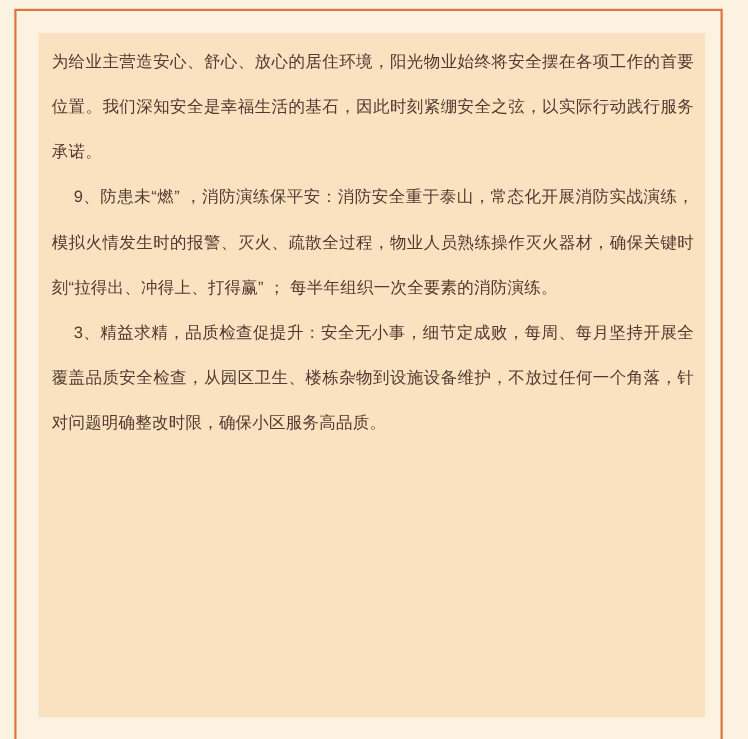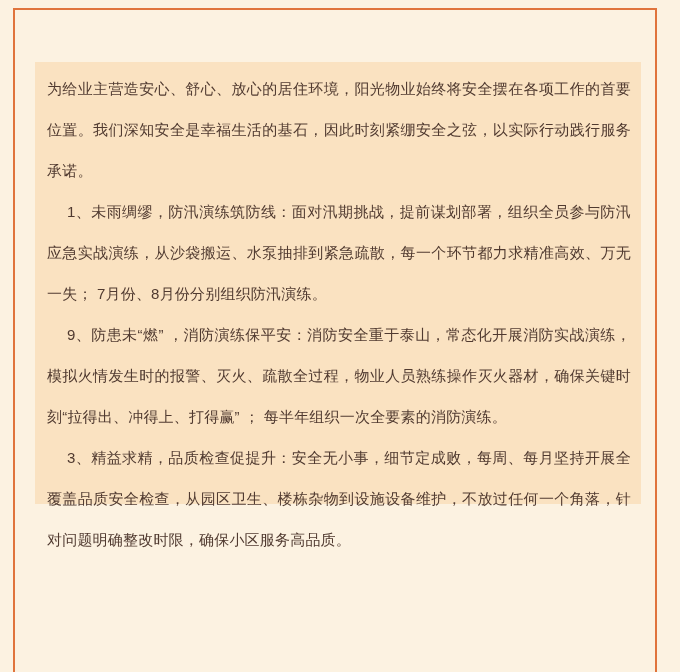--- a/index.html
+++ b/index.html
@@ -22,25 +22,24 @@
     height: 720px; 
     border: 2px solid #e0743c;
     box-sizing: border-box;
     background: transparent;
   }
   .content-card {
     position: absolute;
     left: 35px;
     top: 30px;
     width: 606px;
-    height: 442px;
+    height: 622px;
     background: #fae2c1;
     box-sizing: border-box;
     padding: 6px 10px 0 12px;
-    margin-top: 32px;
   }
   .article-body p {
     margin: 0;
     font-size: 15px;
     line-height: 41px;
     color: #503a30;
     text-align: justify;
     letter-spacing: 0.2px;
   }
   .article-body p.indent {
@@ -48,17 +47,16 @@
   }
 </style>
 </head>
 <body>
 
 <div class="outer-frame"></div>
 
 <div class="content-card">
   <div class="article-body">
     <p>为给业主营造安心、舒心、放心的居住环境，阳光物业始终将安全摆在各项工作的首要位置。我们深知安全是幸福生活的基石，因此时刻紧绷安全之弦，以实际行动践行服务承诺。</p>
-    <p class="indent">1、未雨绸缪，防汛演练筑防线：面对汛期挑战，提前谋划部署，组织全员参与防汛应急实战演练，从沙袋搬运、水泵抽排到紧急疏散，每一个环节都力求精准高效、万无一失； 7月份、8月份分别组织防汛演练。</p>
     <p class="indent">9、防患未“燃” ，消防演练保平安：消防安全重于泰山，常态化开展消防实战演练，模拟火情发生时的报警、灭火、疏散全过程，物业人员熟练操作灭火器材，确保关键时刻“拉得出、冲得上、打得赢” ； 每半年组织一次全要素的消防演练。</p>
     <p class="indent">3、精益求精，品质检查促提升：安全无小事，细节定成败，每周、每月坚持开展全覆盖品质安全检查，从园区卫生、楼栋杂物到设施设备维护，不放过任何一个角落，针对问题明确整改时限，确保小区服务高品质。</p>
   </div>
 </div>
 
 </body></html>

